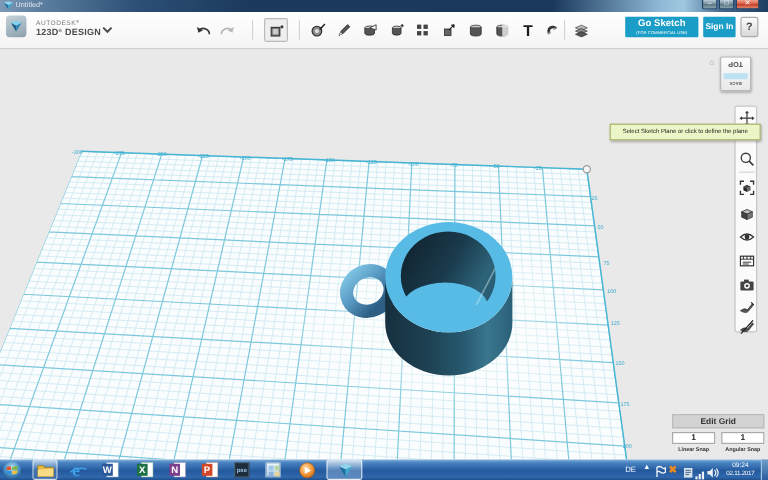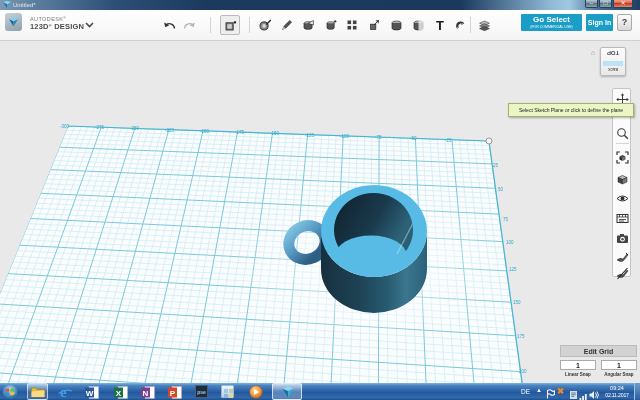--- a/index.html
+++ b/index.html
@@ -174,21 +174,21 @@
         </svg>
       </div>
   <div class="ticon" style="left:474px">
         <svg width="15" height="14" viewBox="0 0 15 14">
           <polygon points="2,5 7.5,2.5 13,5 7.5,7.5" fill="#bbb" stroke="#333" stroke-width=".6"></polygon>
           <polygon points="2,8 7.5,5.5 13,8 7.5,10.5" fill="#888" stroke="#333" stroke-width=".6"></polygon>
           <polygon points="2,11 7.5,8.5 13,11 7.5,13.5" fill="#555" stroke="#333" stroke-width=".6"></polygon>
         </svg>
       </div>
   <div id="gopremium">
-        <div class="l1">Go Select</div>
+        <div class="l1">Go Sketch</div>
         <div class="l2">(FOR COMMERCIAL USE)</div>
       </div>
   <div id="signin">Sign In</div>
   <div id="helpbtn">?</div>
  </div>
  <div id="canvas">
   <svg id="gridsvg" width="640" height="342" viewBox="0 0 640 342" style="position:absolute;left:0;top:0">
 <defs>
           <clipPath id="gq">
             <polygon points="68.0,85.0 489.0,100.0 546.0,516.0 -84.0,459.0"></polygon>

